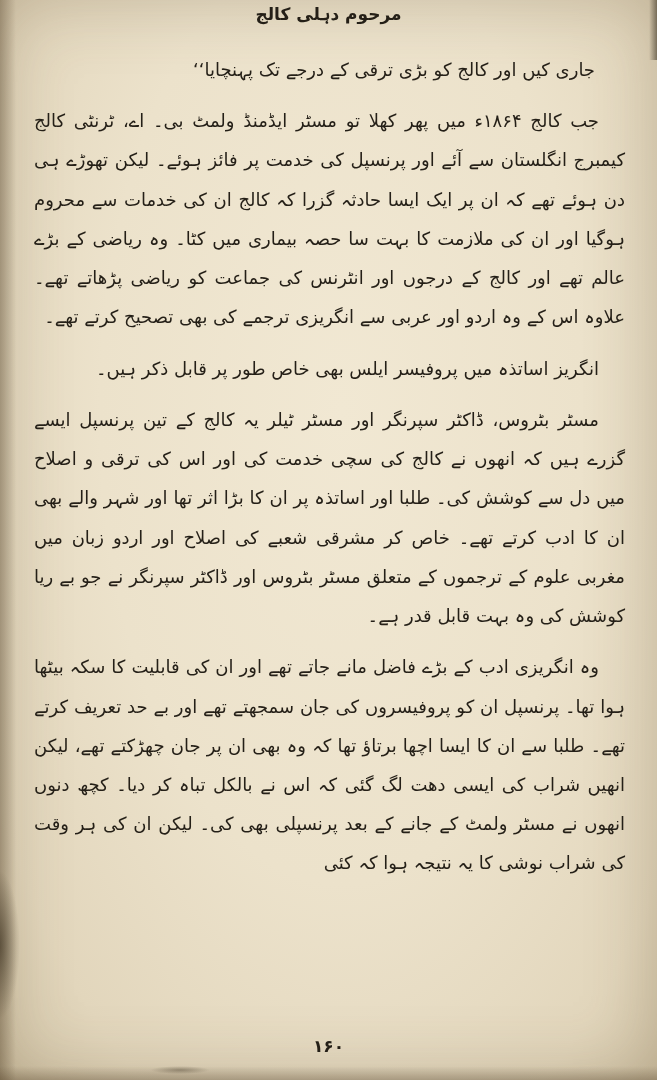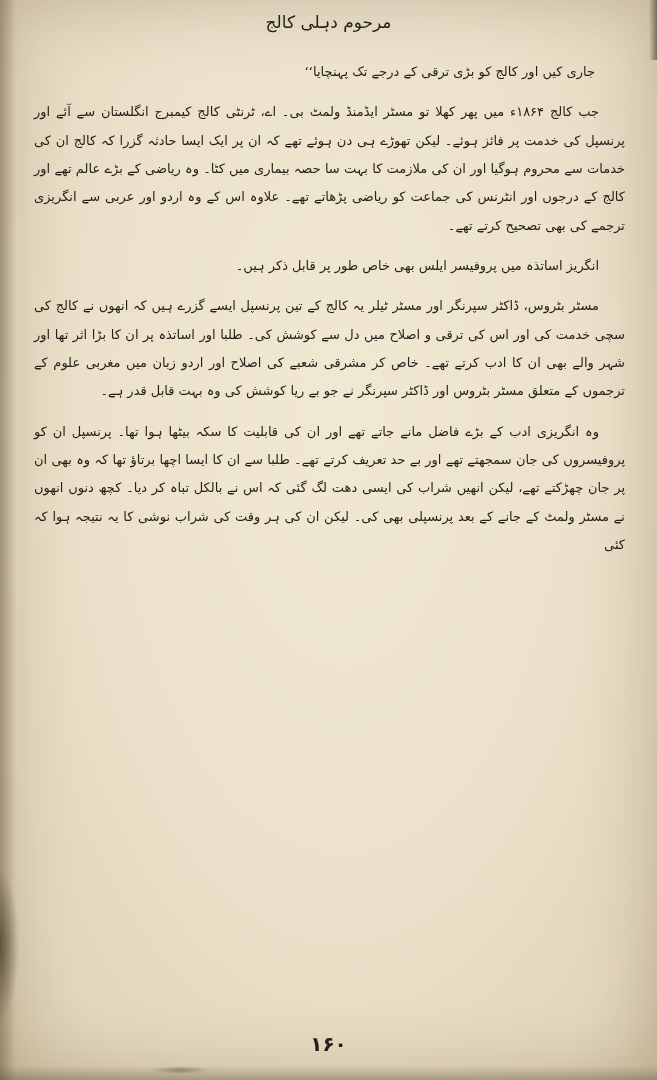--- a/index.html
+++ b/index.html
@@ -54,46 +54,46 @@
   .speck-bottom {
     position: absolute;
     left: 150px; bottom: 6px;
     width: 60px; height: 8px;
     background: radial-gradient(ellipse at center, rgba(40, 30, 15, 0.35), rgba(40, 30, 15, 0) 70%);
     pointer-events: none;
   }
 
   .page-header {
     text-align: center;
-    padding-top: 12px;
+    padding-top: 4px;
     font-size: 17px;
-    font-weight: normal;
+    font-weight: bold;
     letter-spacing: 0.5px;
   }
 
   .page-body {
     padding: 26px 32px 0 34px;
-    font-size: 13px;
+    font-size: 18px;
     line-height: 2.18;
     text-align: justify;
   }
   .page-body p {
     margin: 0 0 12px 0;
     text-indent: 26px; 
   }
   .page-body p.quote-end {
     text-indent: 30px;
   }
 
   .page-footer {
     position: absolute;
     bottom: 24px;
     left: 0; right: 0;
     text-align: center;
-    font-size: 20px;
+    font-size: 17px;
     font-weight: bold;
     letter-spacing: 2px;
   }
 </style>
 </head>
 <body>
 
 <div class="scan-page">
 
   <div class="edge-left"></div>

